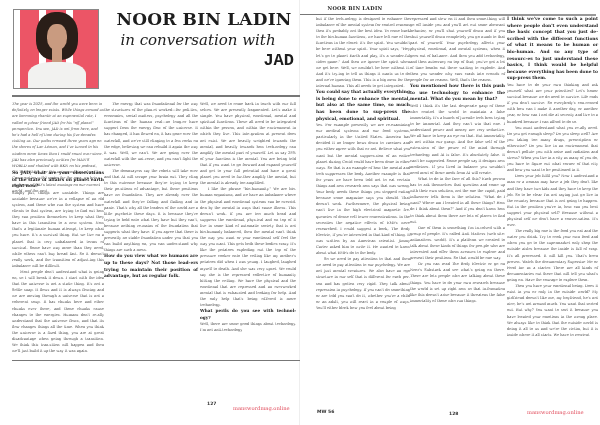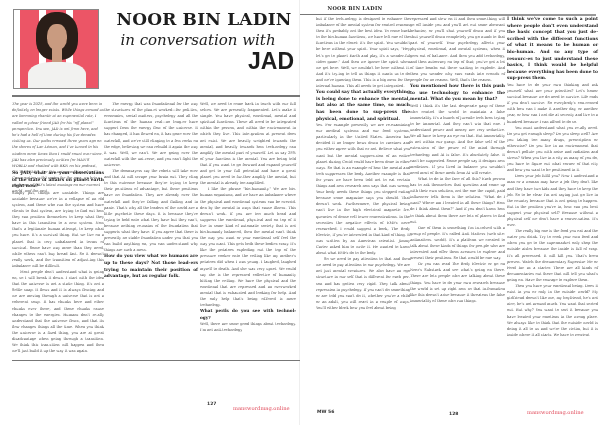--- a/index.html
+++ b/index.html
@@ -14,21 +14,21 @@
   .photo { position: absolute; left: 13px; top: 9px; width: 86px; height: 80px; border: 1px solid #888;
            background: linear-gradient(90deg, #ffffff 0 7%, #ec5566 7% 30%, #fff 30% 38%, #ec5566 38% 62%, #fff 62% 70%, #ec5566 70% 100%); overflow: hidden; }
   .photo .hair { position: absolute; left: 22px; top: 2px; width: 42px; height: 48px; border-radius: 45% 45% 40% 40%; background: #2a1e18; }
   .photo .face { position: absolute; left: 33px; top: 14px; width: 20px; height: 26px; border-radius: 45%; background: #c99b80; }
   .photo .shirt { position: absolute; left: 14px; top: 52px; width: 58px; height: 30px; border-radius: 40% 40% 0 0; background: #f2f2f0; }
   .photo .neck { position: absolute; left: 38px; top: 38px; width: 10px; height: 16px; background: #c99b80; }
 
   .title-block { position: absolute; left: 100px; top: 8px; width: 196px; text-align: right; color: #1d1d1d; }
   .title-line1 { font-family: "DejaVu Serif", serif; font-weight: bold; font-size: 17px; line-height: 22px; letter-spacing: 0.2px; text-align: center; padding-left: 12px; }
   .title-line2 { font-family: "DejaVu Serif", serif; font-style: italic; font-size: 15px; line-height: 20px; text-align: center; }
-  .title-line3 { font-family: Liberation Sans, sans-serif; font-weight: bold; font-size: 23px; line-height: 22px; padding-right: 2px; }
+  .title-line3 { font-family: Liberation Mono, monospace; font-weight: bold; font-size: 17px; line-height: 22px; padding-right: 2px; }
   .rule-left { position: absolute; left: 12px; top: 95px; width: 288px; height: 2px; background: #777; }
 
   .intro { position: absolute; left: 12px; top: 101px; width: 92px; font-style: italic; font-size: 3.6px; line-height: 6.2px; color: #444; }
   .col { position: absolute; font-size: 3.6px; line-height: 6.1px; color: #444; text-align: justify; }
   .col p { margin: 0; }
   .col p.indent { text-indent: 8px; }
   .q { font-weight: bold; color: #222; font-size: 4.2px; line-height: 6.4px; margin-top: 8px; }
   .q.big { font-size: 4.4px; line-height: 6.6px; }
 
   .col-l1 { left: 12px; top: 170px; width: 92px; }

